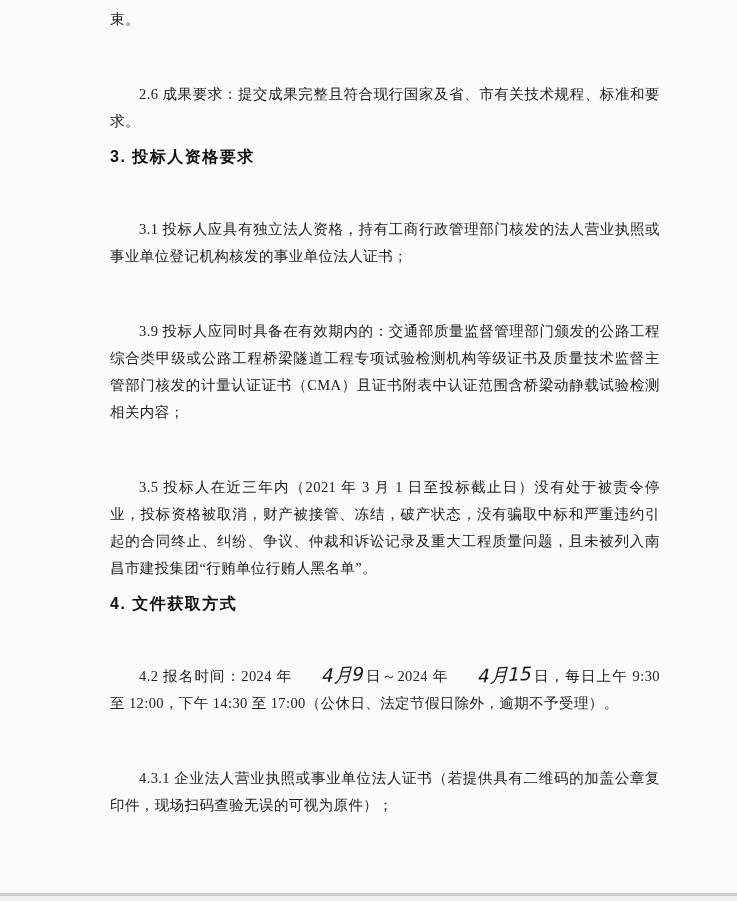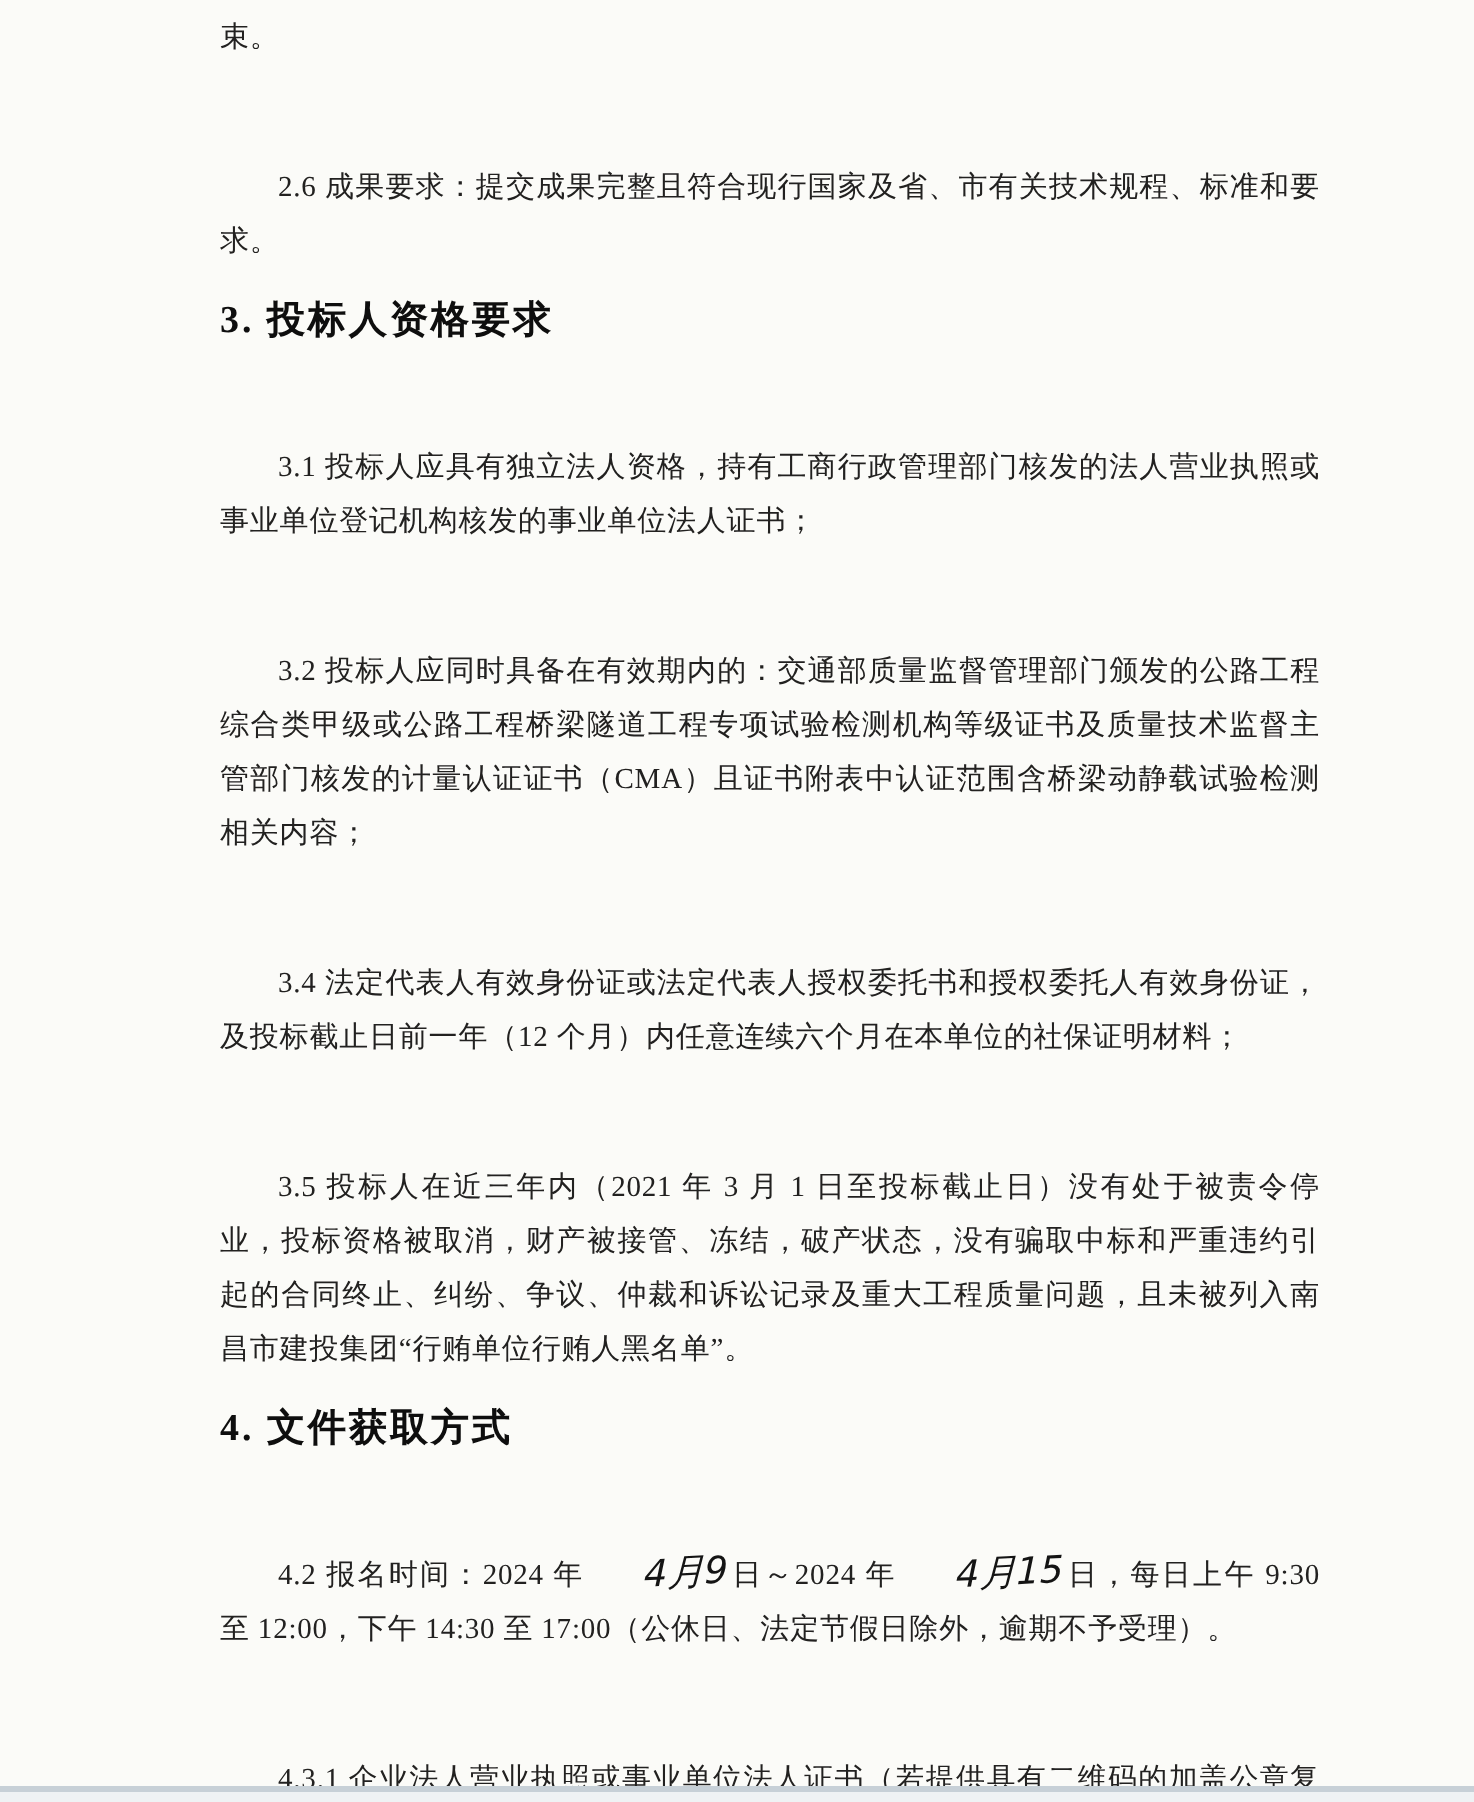--- a/index.html
+++ b/index.html
@@ -22,22 +22,22 @@
     font-size: 14.5px;
     line-height: 27px;
     margin: 0 0 5px 0;
     text-align: justify;
     letter-spacing: 0.4px;
     color: #222120;
   }
   .content p.paragraph { text-indent: 2em; margin-top: 48px; }
   .content p.continuation { text-indent: 0; }
   .content h2.heading {
-    font-family: Liberation Serif, serif;
-    font-size: 19px;
+    font-family: Liberation Sans, sans-serif;
+    font-size: 16px;
     font-weight: 700;
     color: #0e0e0e;
     letter-spacing: 1.5px;
     margin: 12px 0 10px 0;
     text-indent: 0;
   }
   .printed { font-style: normal; }
   .handwritten {
     display: inline-block;
     font-family: "DejaVu Sans", sans-serif;
@@ -71,22 +71,21 @@
 </style>
 </head>
 <body>
 
 <div class="page">
   <div class="content">
       <p class="continuation">束。</p>
       <p class="paragraph">2.6 成果要求：提交成果完整且符合现行国家及省、市有关技术规程、标准和要求。</p>
       <h2 class="heading">3. 投标人资格要求</h2>
       <p class="paragraph">3.1 投标人应具有独立法人资格，持有工商行政管理部门核发的法人营业执照或事业单位登记机构核发的事业单位法人证书；</p>
-      <p class="paragraph">3.2 投标人应同时具备在有效期内的：交通部质量监督管理部门颁发的公路工程综合类甲级或公路工程桥梁隧道工程专项试验检测机构等级证书及质量技术监督主管部门核发的计量认证证书（CMA）且证书附表中认证范围含桥梁动静载试验检测相关内容；</p>
-      <p class="paragraph">3.4 法定代表人有效身份证或法定代表人授权委托书和授权委托人有效身份证，及投标截止日前一年（12 个月）内任意连续六个月在本单位的社保证明材料；</p>
+      <p class="paragraph">3.9 投标人应同时具备在有效期内的：交通部质量监督管理部门颁发的公路工程综合类甲级或公路工程桥梁隧道工程专项试验检测机构等级证书及质量技术监督主管部门核发的计量认证证书（CMA）且证书附表中认证范围含桥梁动静载试验检测相关内容；</p>
       <p class="paragraph">3.5 投标人在近三年内（2021 年 3 月 1 日至投标截止日）没有处于被责令停业，投标资格被取消，财产被接管、冻结，破产状态，没有骗取中标和严重违约引起的合同终止、纠纷、争议、仲裁和诉讼记录及重大工程质量问题，且未被列入南昌市建投集团“行贿单位行贿人黑名单”。</p>
       <h2 class="heading">4. 文件获取方式</h2>
       <p class="paragraph"><span class="printed">4.2 报名时间：2024 年</span><span class="handwritten">4月9</span><span class="printed">日～2024 年</span><span class="handwritten">4月15</span><span class="printed">日，每日上午 9:30 至 12:00，下午 14:30 至 17:00（公休日、法定节假日除外，逾期不予受理）。</span></p>
       <p class="paragraph">4.3.1 企业法人营业执照或事业单位法人证书（若提供具有二维码的加盖公章复印件，现场扫码查验无误的可视为原件）；</p>
     </div>
   <div class="scan-edge-line"></div>
   <div class="scan-edge-below"></div>
 </div>
 
 </body></html>

